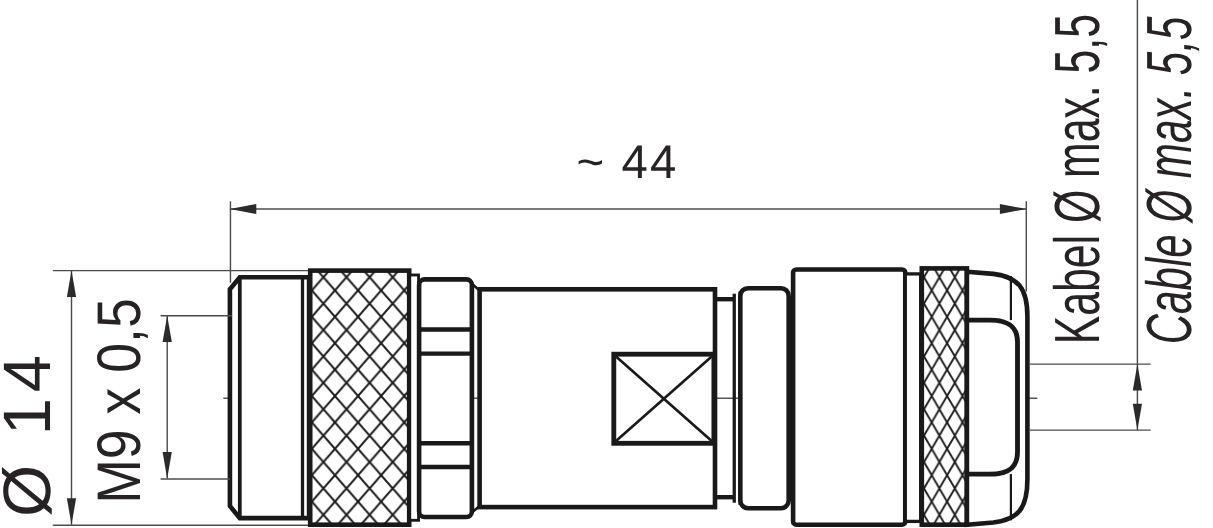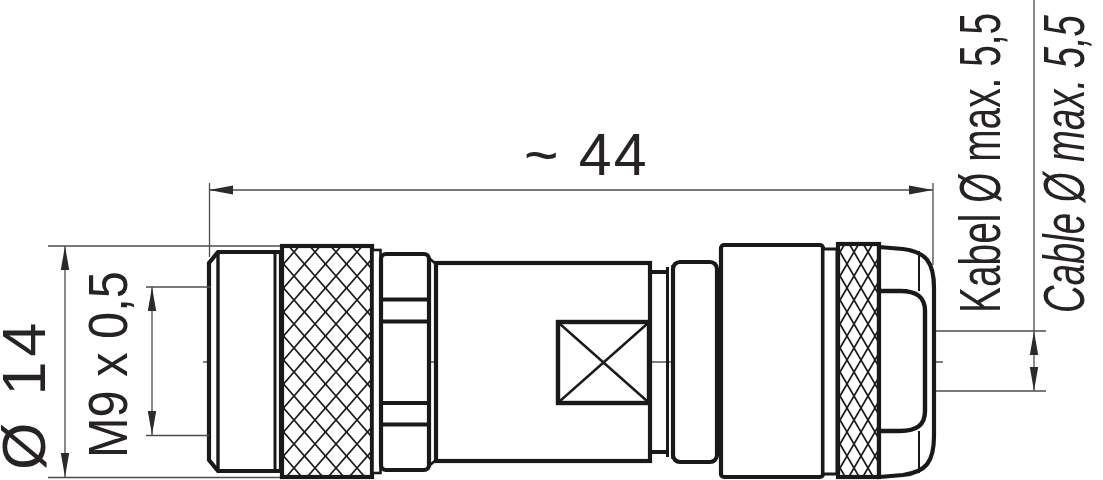--- a/index.html
+++ b/index.html
@@ -9,21 +9,21 @@
     --bg:#ffffff;
   }
   html,body{margin:0;padding:0;background:var(--bg);}
   .canvas{
     position:relative;width:1103px;height:480px;background:var(--bg);
     overflow:hidden;font-family:"Liberation Sans",sans-serif;color:var(--text);
   }
   svg{position:absolute;left:0;top:0;}
   .lbl{position:absolute;white-space:nowrap;line-height:0.78;color:var(--text);}
   .vlbl{transform-origin:0 0;}
-  #lbl-length{left:524px;top:132px;font-size:59px;letter-spacing:2px;}
+  #lbl-length{left:524px;top:132px;font-size:43px;letter-spacing:2px;}
   #lbl-diameter{left:1px;top:470px;font-size:61px;letter-spacing:5px;transform:rotate(-90deg);}
   #lbl-thread{left:86px;top:458px;font-size:56px;transform:rotate(-90deg) scaleX(0.87);}
   #lbl-cable-de{left:957px;top:313px;font-size:58px;transform:rotate(-90deg) scaleX(0.67);}
   #lbl-cable-en{left:1041px;top:313px;font-size:58px;font-style:italic;transform:rotate(-90deg) scaleX(0.66);}
 </style>
 </head>
 <body>
 
 <div class="canvas">
 

